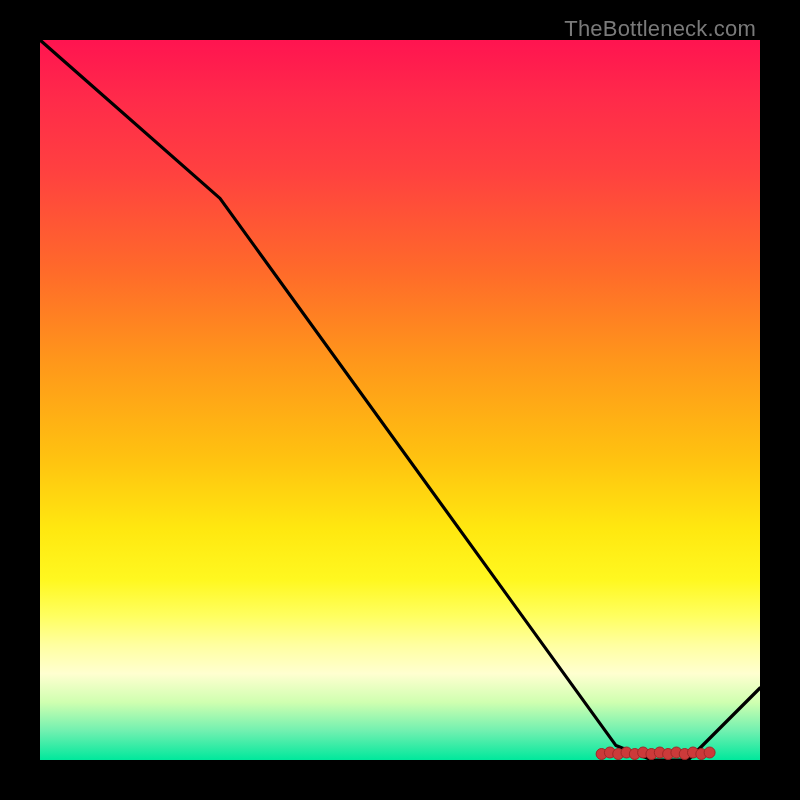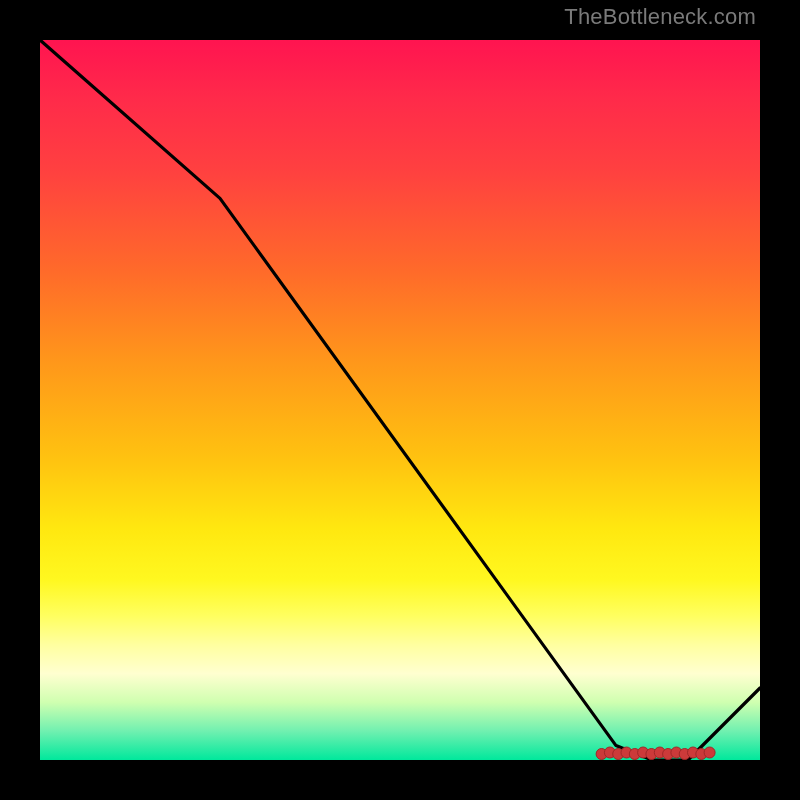--- a/index.html
+++ b/index.html
@@ -39,21 +39,21 @@
       #ffff60 80%,
       #ffffa0 84%,
       #ffffd0 88%,
       #cfffb0 92%,
       #70f0b0 96%,
       #00e89c 100%
     );
   }
   .watermark {
     position: absolute;
-    top: 4px;
+    top: 16px;
     right: 44px;
     color: #7a7a7a;
     font-size: 22px;
     letter-spacing: 0.2px;
     font-weight: 400;
     user-select: none;
   }
   svg.overlay {
     position: absolute;
     left: 0;

